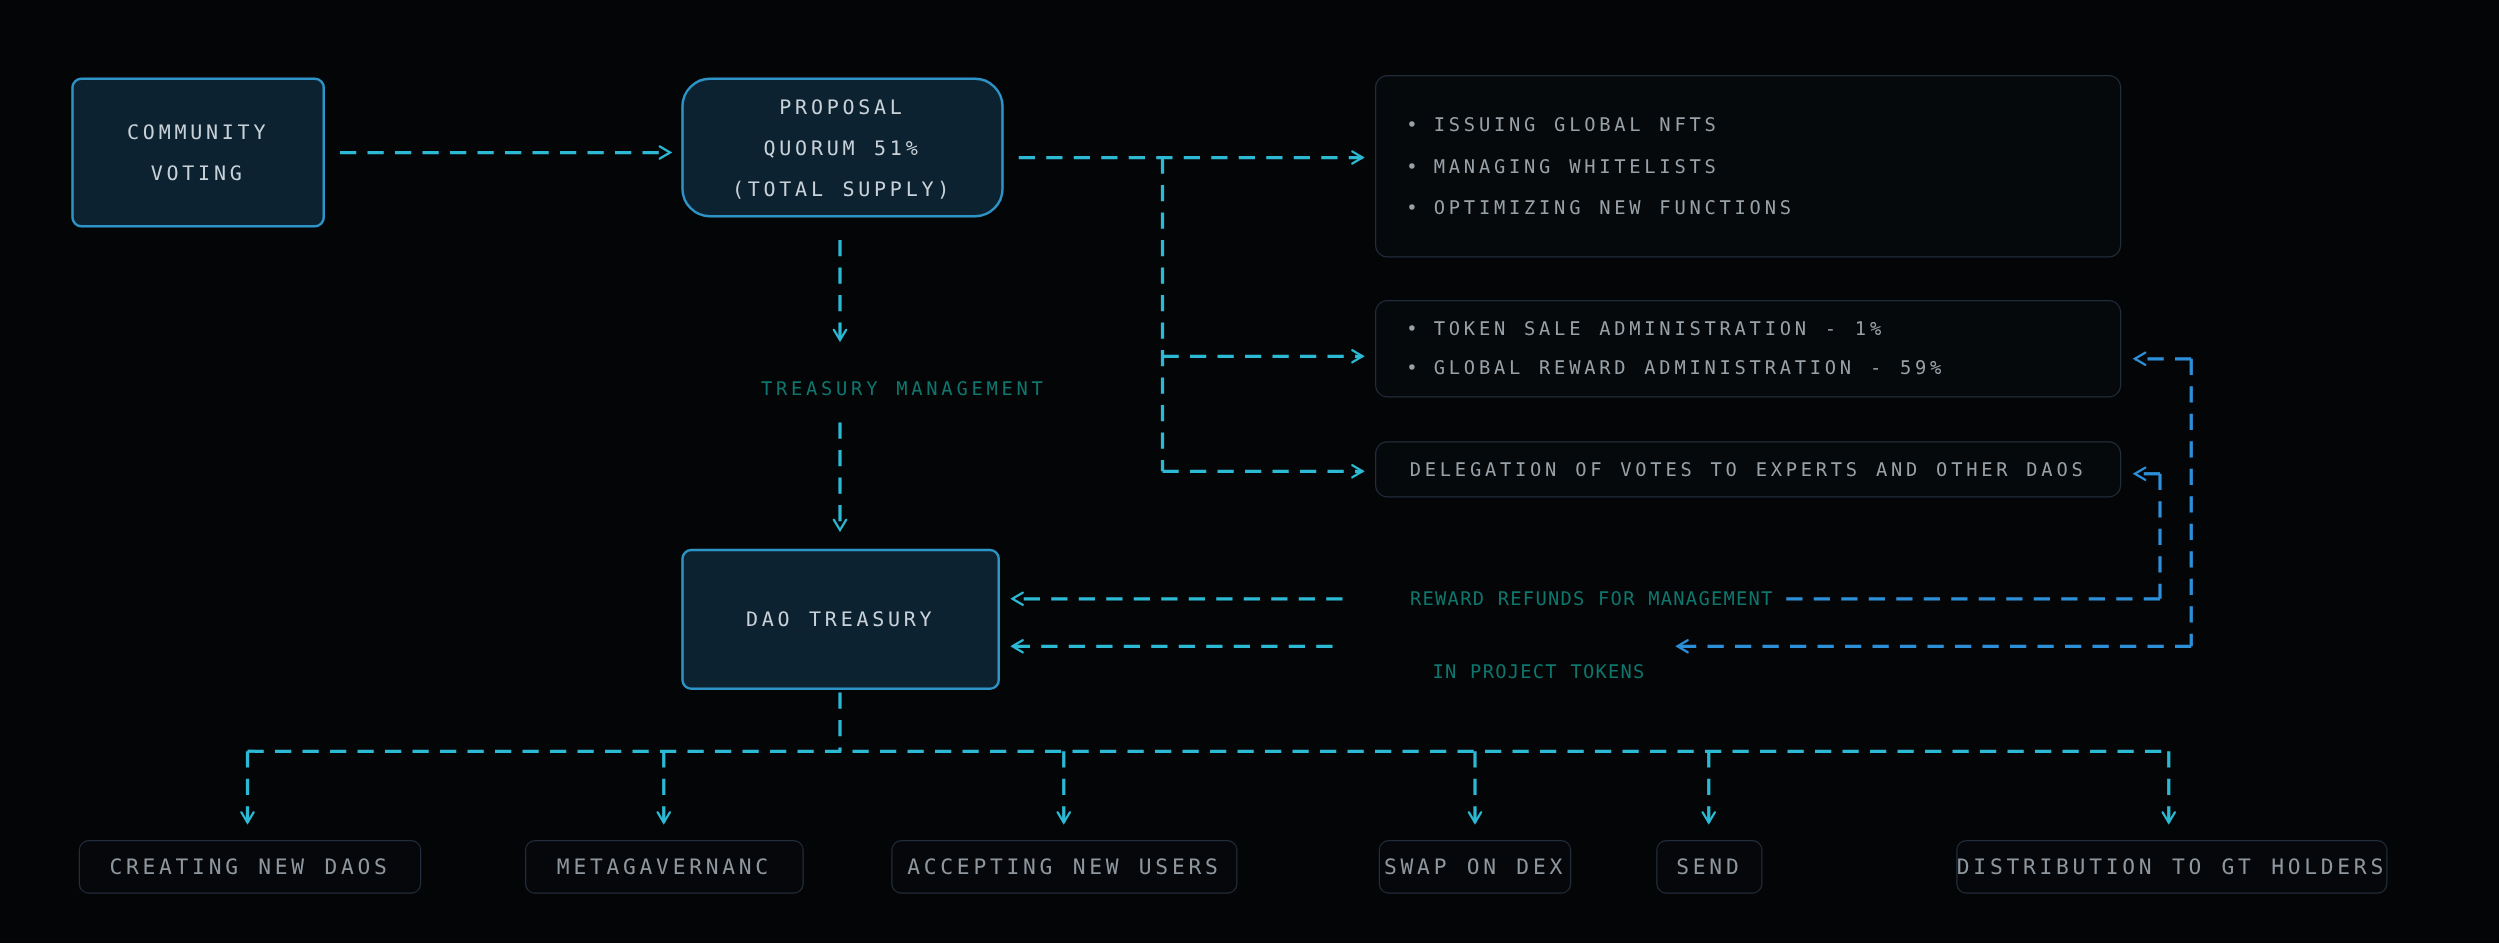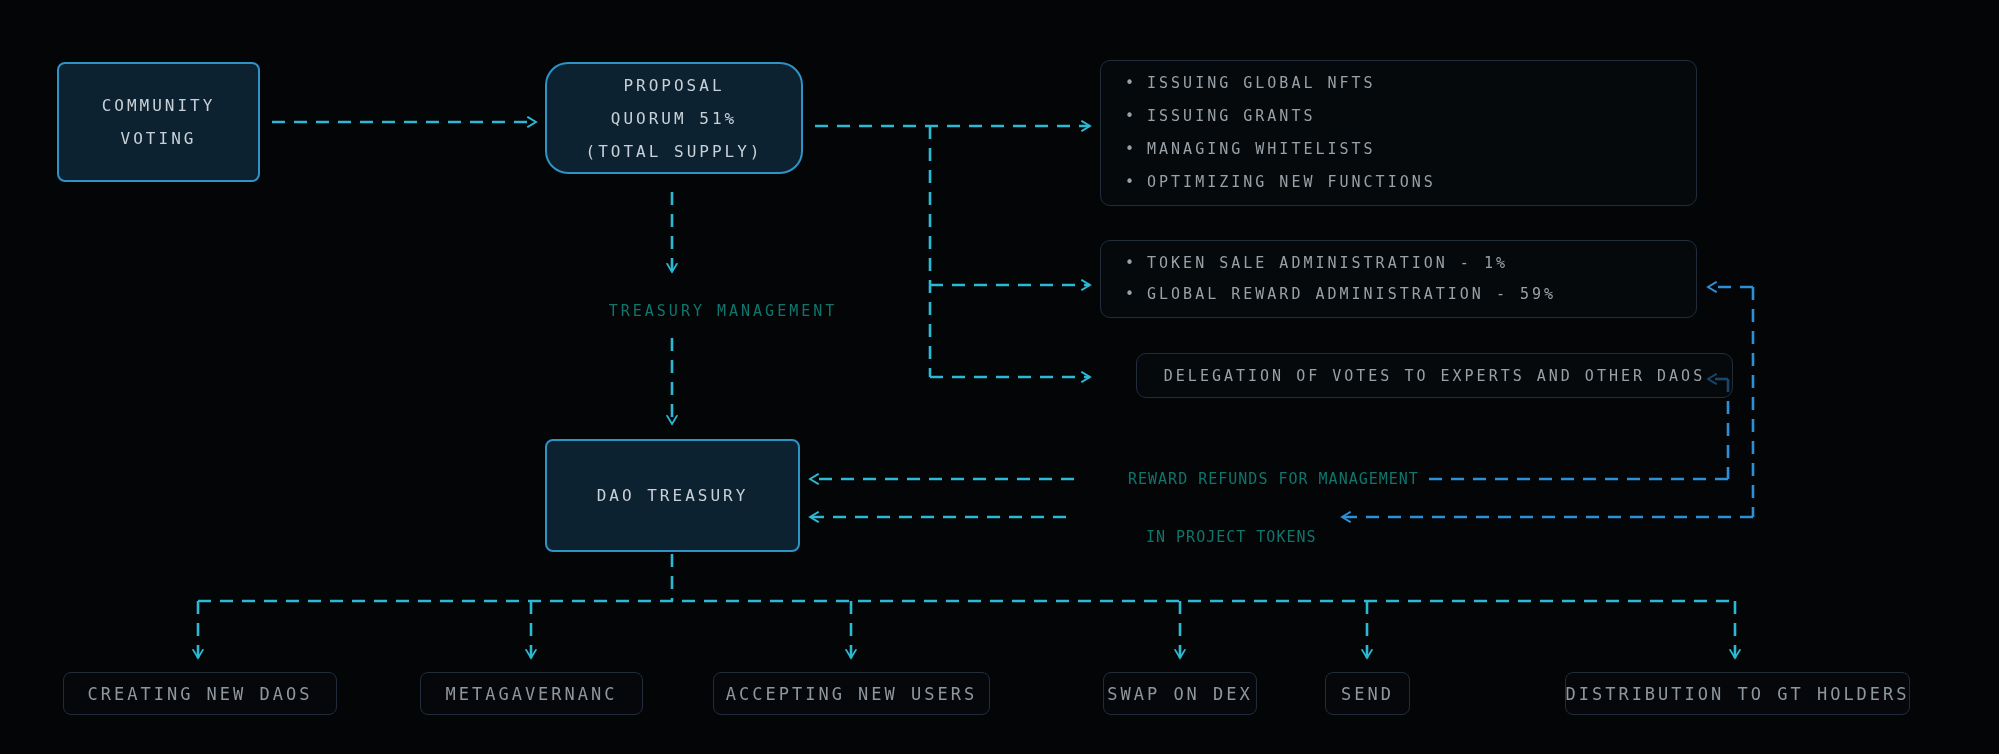--- a/index.html
+++ b/index.html
@@ -91,31 +91,30 @@
 VOTING</div>
 
   <div class="node node-primary" style="left:545px;top:62px;width:258px;height:112px;border-radius:23px;">PROPOSAL
 QUORUM 51%
 (TOTAL SUPPLY)</div>
 
   <div class="node node-primary" style="left:545px;top:439px;width:255px;height:113px;">DAO TREASURY</div>
 
   <div class="panel" style="left:1100px;top:60px;width:597px;height:146px;">
     <div class="li">ISSUING GLOBAL NFTS</div>
-    <div class="li">ISSUING GRANTS</div>
     <div class="li">MANAGING WHITELISTS</div>
     <div class="li">OPTIMIZING NEW FUNCTIONS</div>
   </div>
 
   <div class="panel" style="left:1100px;top:240px;width:597px;height:78px;gap:12px;">
     <div class="li">TOKEN SALE ADMINISTRATION - 1%</div>
     <div class="li">GLOBAL REWARD ADMINISTRATION - 59%</div>
   </div>
 
-  <div class="panel panel-single" style="left:1100px;top:353px;width:597px;height:45px;margin-left:36px;">DELEGATION OF VOTES TO EXPERTS AND OTHER DAOS</div>
+  <div class="panel panel-single" style="left:1100px;top:353px;width:597px;height:45px;">DELEGATION OF VOTES TO EXPERTS AND OTHER DAOS</div>
 
   <div class="wire-label" style="left:687px;top:302px;transform:translateX(-50%);letter-spacing:3px;">TREASURY MANAGEMENT</div>
 
   <div class="wire-label" style="left:1086px;top:470px;">REWARD REFUNDS FOR MANAGEMENT</div>
 
   <div class="wire-label" style="left:1104px;top:528px;">IN PROJECT TOKENS</div>
 
   <div class="chip" style="left:63px;width:274px;">CREATING NEW DAOS</div>
 
   <div class="chip" style="left:713px;width:277px;">ACCEPTING NEW USERS</div>

